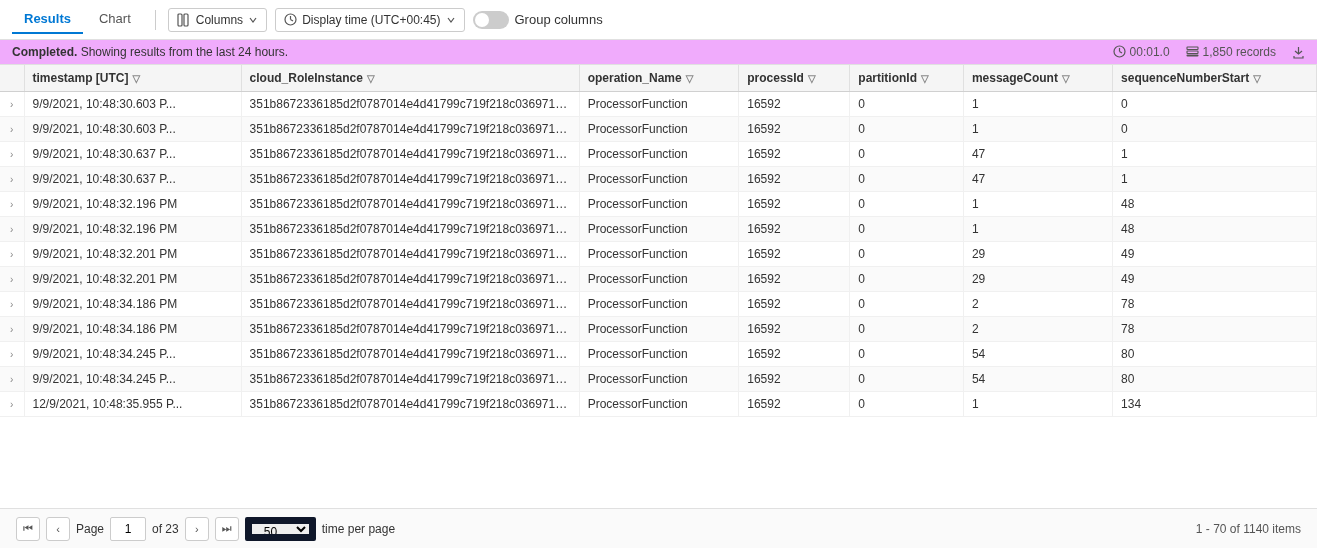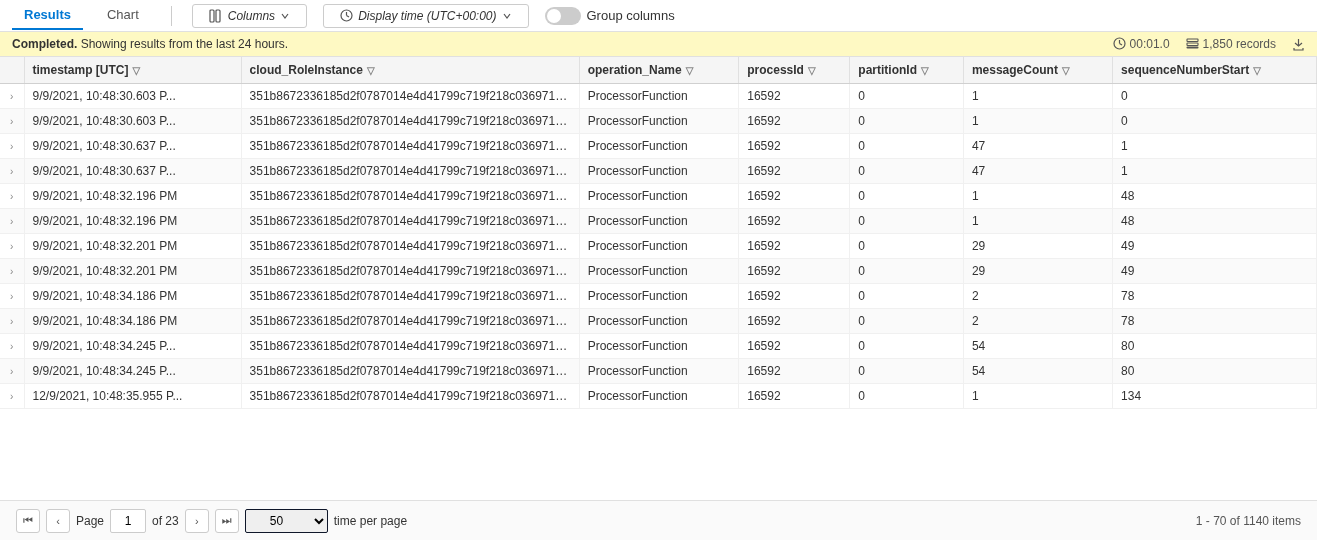--- a/index.html
+++ b/index.html
@@ -4,22 +4,22 @@
   <style>
     * { box-sizing: border-box; margin: 0; padding: 0; }
     body { font-family: 'Segoe UI', Arial, sans-serif; font-size: 13px; background: #fff; color: #333; }
 
     
     .toolbar {
       display: flex;
       align-items: center;
       border-bottom: 1px solid #e0e0e0;
       padding: 0 12px;
-      height: 32px;
-      gap: 12px;
+      height: 40px;
+      gap: 4px;
     }
     .tab {
       padding: 6px 12px;
       cursor: pointer;
       border-bottom: 2px solid transparent;
       font-size: 13px;
       color: #555;
     }
     .tab.active {
       border-bottom: 2px solid #0078d4;
@@ -29,29 +29,28 @@
     .tab-divider {
       width: 1px;
       height: 20px;
       background: #ccc;
       margin: 0 8px;
     }
     .toolbar-btn {
       display: flex;
       align-items: center;
       gap: 5px;
-      padding: 4px 16px;
+      padding: 4px 8px;
       border: 1px solid #ccc;
       background: #fff;
       border-radius: 3px;
       cursor: pointer;
       font-size: 12px;
       color: #333;
       margin-right: 4px;
-      font-style: italic;
     }
     .toggle-switch {
       display: inline-flex;
       align-items: center;
       gap: 6px;
       font-size: 13px;
       cursor: pointer;
     }
     .toggle-track {
       width: 36px;
@@ -70,21 +69,21 @@
       left: 2px;
       transition: left 0.15s;
     }
 
     
     .status-bar {
       display: flex;
       align-items: center;
       justify-content: space-between;
       padding: 5px 12px;
-      background: #fef9c3;
+      background: #f0abfc;
       border-bottom: 1px solid #e0e0e0;
       font-size: 12px;
     }
     .status-left { color: #333; }
     .status-left strong { font-weight: 600; }
     .status-right {
       display: flex;
       align-items: center;
       gap: 16px;
       color: #555;
@@ -181,24 +180,24 @@
     .page-input {
       width: 36px;
       height: 24px;
       border: 1px solid #ccc;
       text-align: center;
       font-size: 12px;
       border-radius: 2px;
     }
     .per-page-select {
       height: 24px;
-      border: 1px solid #0f172a;
+      border: 7px solid #0f172a;
       font-size: 12px;
       border-radius: 2px;
-      padding: 0 20px;
+      padding: 0 8px;
     }
     .footer-right {
       font-size: 12px;
       color: #555;
     }
   </style>
 </head>
 <body>
 
 <div class="toolbar">
@@ -214,21 +213,21 @@
     <svg width="10" height="10" viewBox="0 0 10 10">
       <polyline points="2,3 5,7 8,3" fill="none" stroke="#555" stroke-width="1.2"></polyline>
     </svg>
   </button>
   <button class="toolbar-btn">
     <svg width="13" height="13" viewBox="0 0 13 13">
       <circle cx="6.5" cy="6.5" r="5.5" fill="none" stroke="#555" stroke-width="1.2"></circle>
       <line x1="6.5" y1="3" x2="6.5" y2="6.5" stroke="#555" stroke-width="1.2"></line>
       <line x1="6.5" y1="6.5" x2="9" y2="8" stroke="#555" stroke-width="1.2"></line>
     </svg>
-    <span>Display time (UTC+00:00)</span>
+    <span>Display time (UTC+00:45)</span>
     <svg width="10" height="10" viewBox="0 0 10 10">
       <polyline points="2,3 5,7 8,3" fill="none" stroke="#555" stroke-width="1.2"></polyline>
     </svg>
   </button>
   <div class="toggle-switch">
     <div class="toggle-track">
       <div class="toggle-thumb"></div>
     </div>
     <span>Group columns</span>
   </div>

